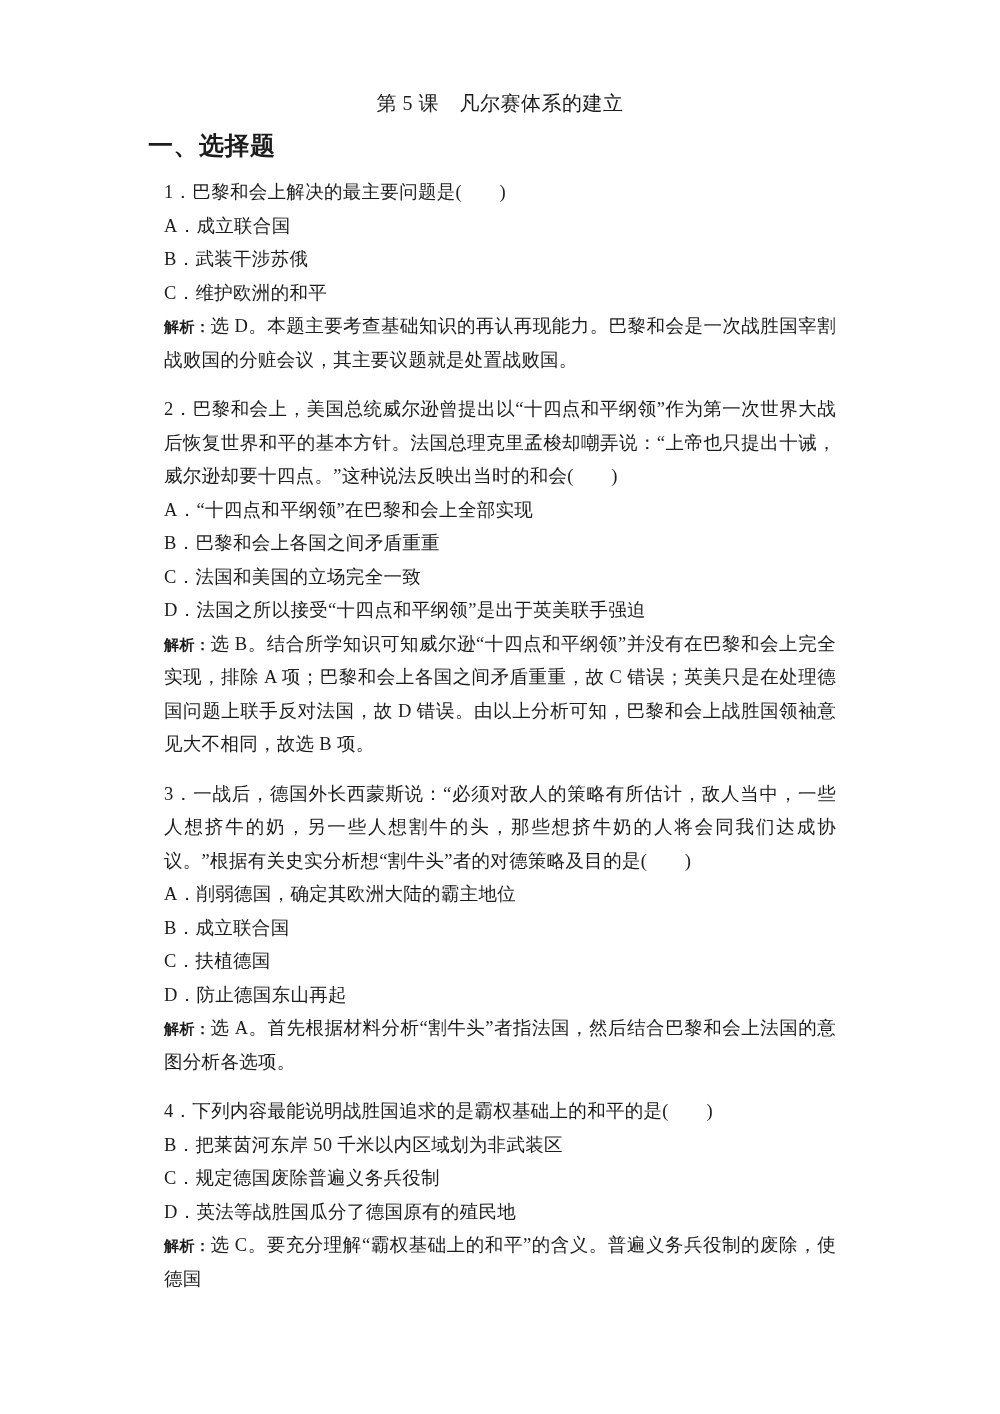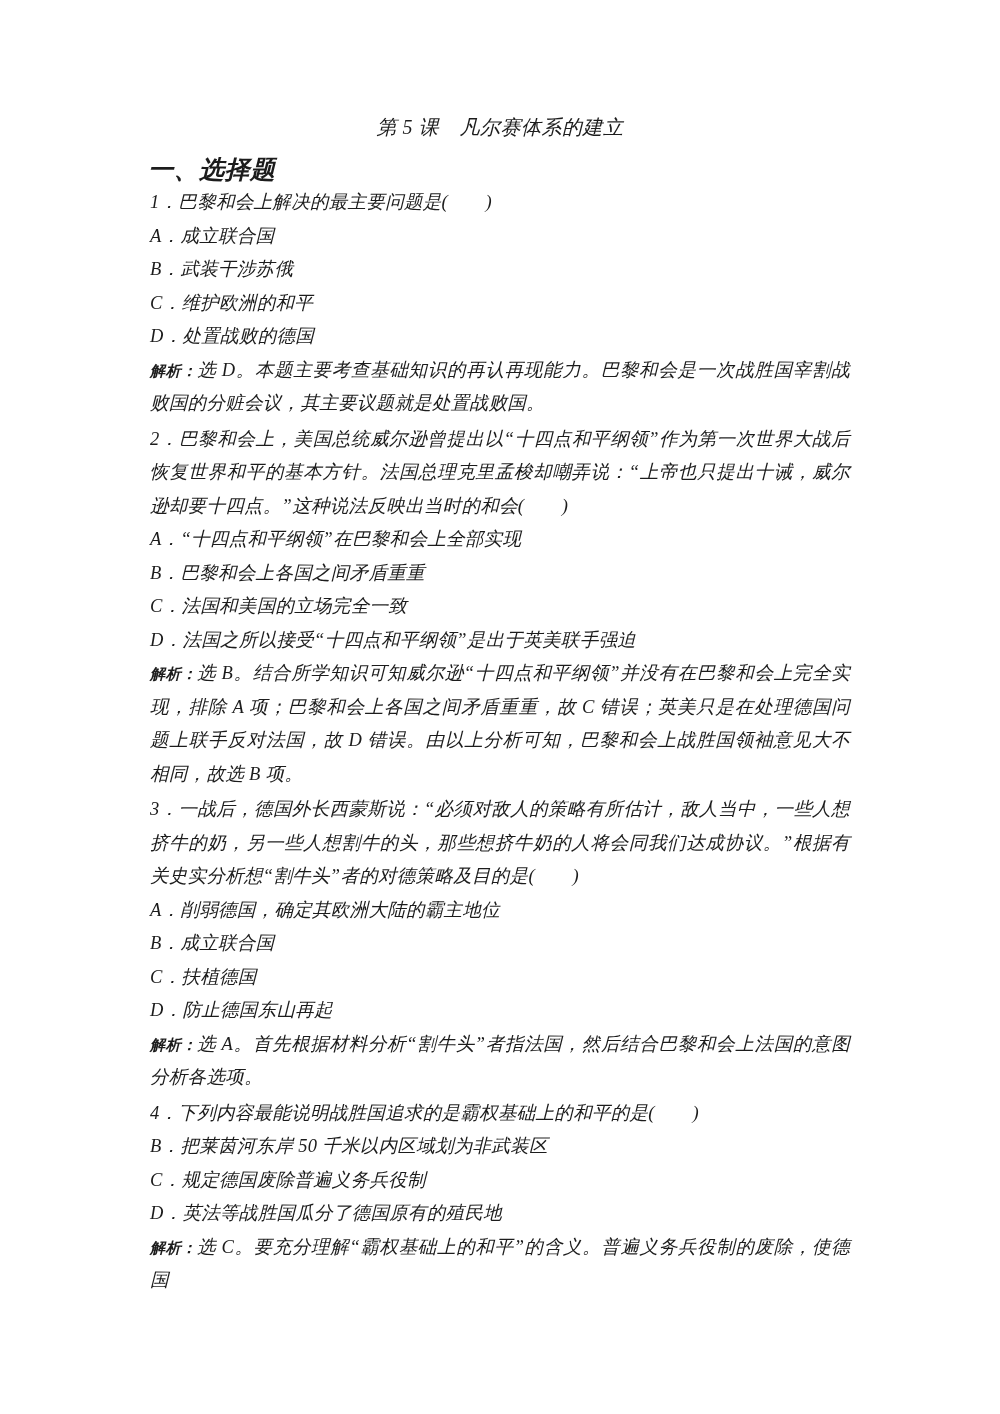--- a/index.html
+++ b/index.html
@@ -5,39 +5,38 @@
   html, body { margin: 0; padding: 0; background: #ffffff; }
   body {
     width: 1000px; height: 1414px; overflow: hidden;
     font-family: "Liberation Serif", "DejaVu Serif", serif;
     color: #1c1c1c;
     -webkit-font-smoothing: antialiased;
   }
   .page {
     box-sizing: border-box;
     width: 1000px; height: 1414px;
-    padding: 112px 148px 0 148px;
+    padding: 88px 148px 0 148px;
     background: #ffffff;
-    font-style: italic;
   }
   .title {
     margin: 0 0 0 0;
     font-size: 20px; font-weight: normal;
     line-height: 30px;
     text-align: center;
     letter-spacing: 0.5px;
   }
   .section-heading {
     margin: 12px 0 0 0;
     font-family: "Liberation Sans", "DejaVu Sans", sans-serif;
     font-size: 25px; font-weight: bold;
     line-height: 30px;
     letter-spacing: 0.5px;
   }
-  .question { margin: 2px; }
+  .question { margin: 16px; }
   .para {
     margin: 0;
     font-size: 18.5px;
     line-height: 33.5px;
     text-align: justify;
     text-justify: inter-ideograph;
     letter-spacing: 0.3px;
   }
   .analysis-label {
     font-family: "Liberation Sans", "DejaVu Sans", sans-serif;
@@ -51,21 +50,20 @@
 <div class="page">
 
   <h1 class="title">第 5 课　凡尔赛体系的建立</h1>
   <h2 class="section-heading">一、选择题</h2>
 
   <section class="question">
     <p class="para stem">1．巴黎和会上解决的最主要问题是(　　)</p>
     <p class="para option">A．成立联合国</p>
     <p class="para option">B．武装干涉苏俄</p>
     <p class="para option">C．维护欧洲的和平</p>
-    <p class="para option">D．处置战败的德国</p>
     <p class="para analysis"><span class="analysis-label">解析：</span><span class="analysis-text">选 D。本题主要考查基础知识的再认再现能力。巴黎和会是一次战胜国宰割战败国的分赃会议，其主要议题就是处置战败国。</span></p>
   </section>
 
   <section class="question">
     <p class="para stem">2．巴黎和会上，美国总统威尔逊曾提出以“十四点和平纲领”作为第一次世界大战后恢复世界和平的基本方针。法国总理克里孟梭却嘲弄说：“上帝也只提出十诫，威尔逊却要十四点。”这种说法反映出当时的和会(　　)</p>
     <p class="para option">A．“十四点和平纲领”在巴黎和会上全部实现</p>
     <p class="para option">B．巴黎和会上各国之间矛盾重重</p>
     <p class="para option">C．法国和美国的立场完全一致</p>
     <p class="para option">D．法国之所以接受“十四点和平纲领”是出于英美联手强迫</p>
     <p class="para analysis"><span class="analysis-label">解析：</span><span class="analysis-text">选 B。结合所学知识可知威尔逊“十四点和平纲领”并没有在巴黎和会上完全实现，排除 A 项；巴黎和会上各国之间矛盾重重，故 C 错误；英美只是在处理德国问题上联手反对法国，故 D 错误。由以上分析可知，巴黎和会上战胜国领袖意见大不相同，故选 B 项。</span></p>

